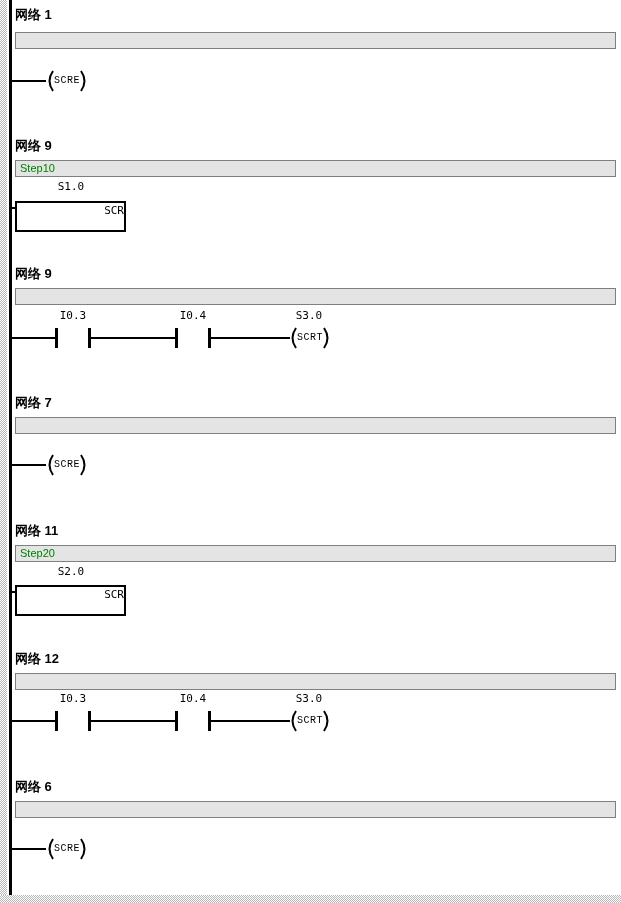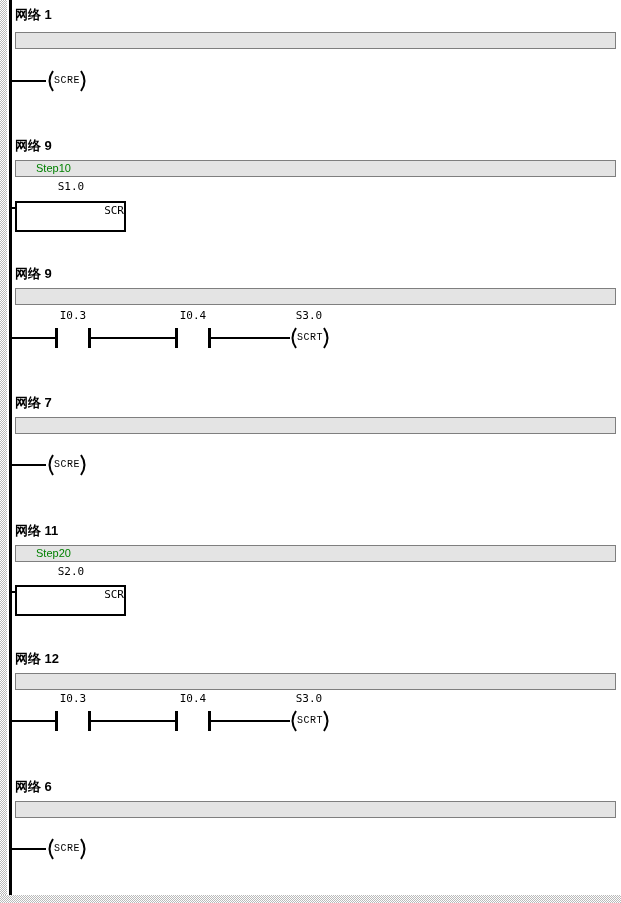--- a/index.html
+++ b/index.html
@@ -27,21 +27,21 @@
     position:absolute;left:15px;margin:0;
     font-size:13px;font-weight:bold;color:#000;line-height:14px;
     white-space:nowrap;
   }
   
   .cbar{
     position:absolute;left:15px;width:599px;height:15px;
     background:#e4e4e4;border:1px solid #7f7f7f;
   }
   .cbar .ctext{
-    display:block;padding-left:20px;line-height:15px;
+    display:block;padding-left:4px;line-height:15px;
     font-size:11px;color:#008000;white-space:nowrap;
   }
   
   .wire{position:absolute;height:2px;background:#000;}
   
   .vbar{position:absolute;width:3px;height:20px;background:#000;}
   
   .oplabel{
     position:absolute;transform:translateX(-50%);
     font-family:"DejaVu Sans Mono", monospace;

